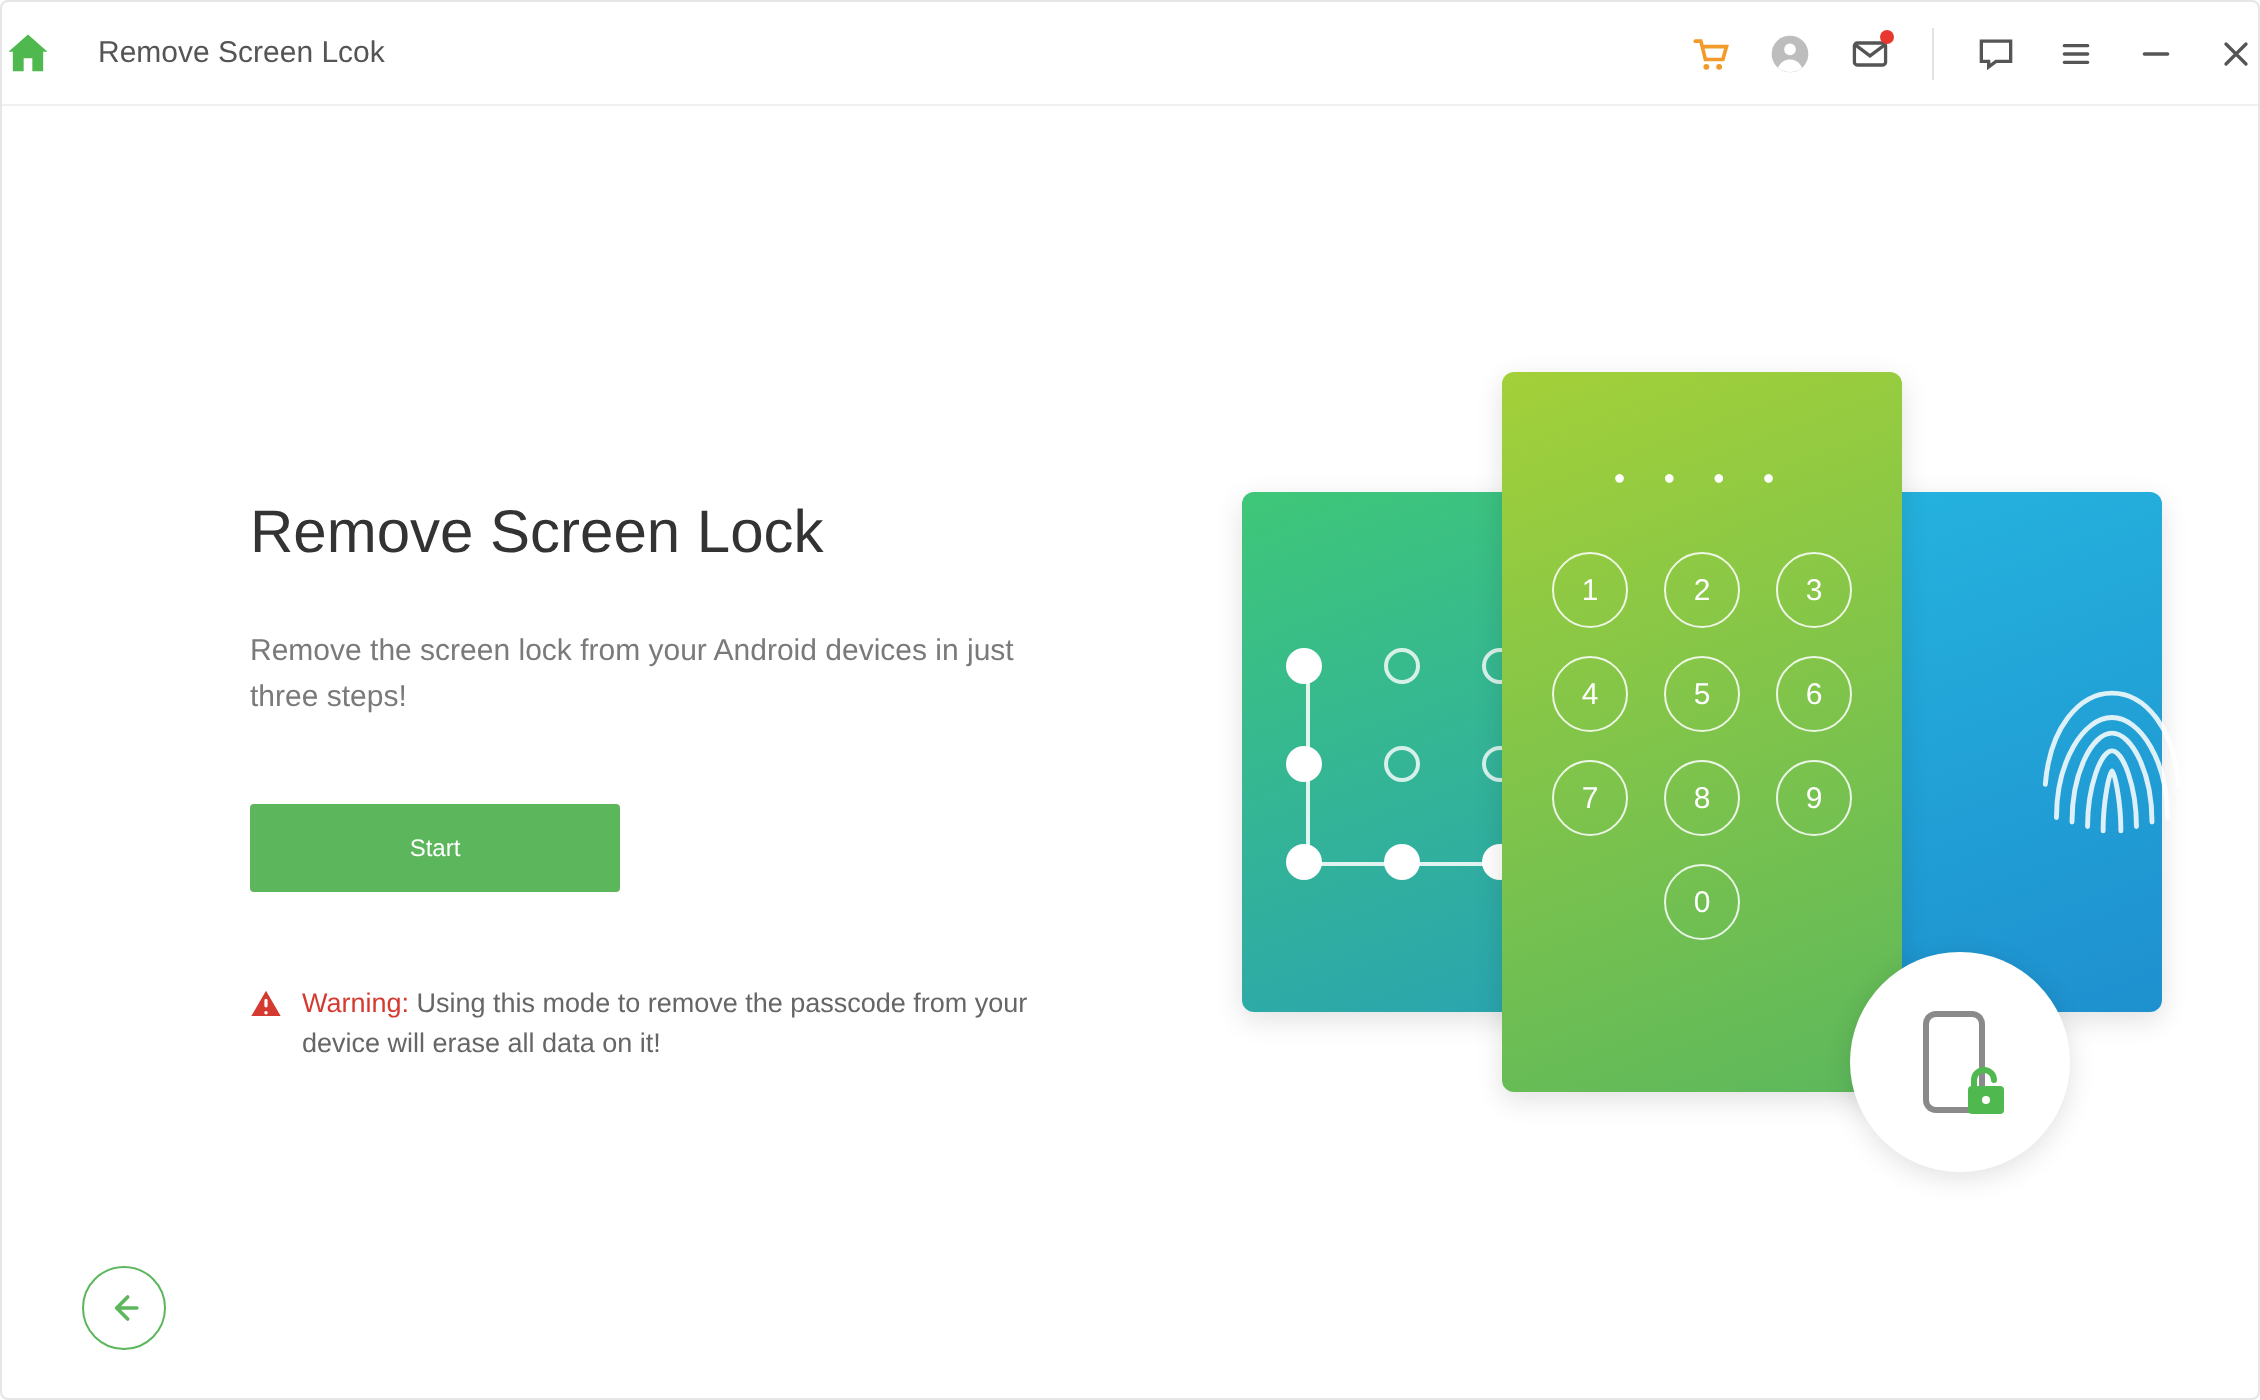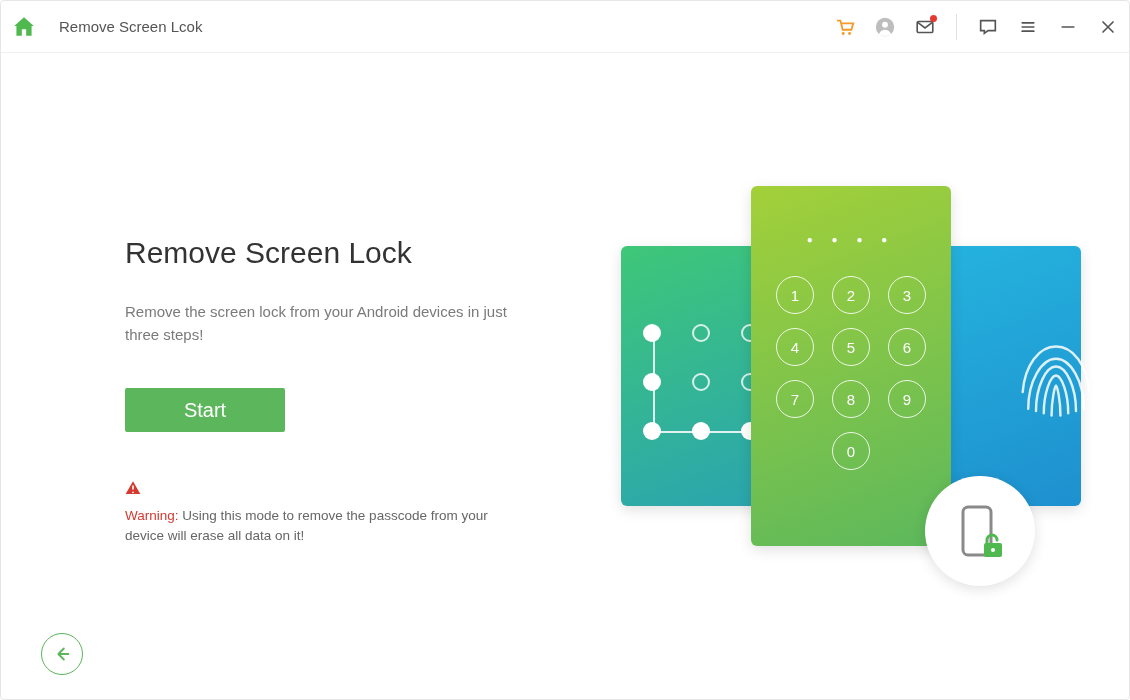--- a/index.html
+++ b/index.html
@@ -5,45 +5,45 @@
   * { box-sizing: border-box; margin: 0; padding: 0; }
   html, body { width: 1130px; height: 700px; font-family: -apple-system, "Segoe UI", Arial, sans-serif; }
   .window {
     width: 1130px; height: 700px;
     border: 1px solid #e6e6e6; border-radius: 4px;
     background: #fff; position: relative; overflow: hidden;
   }
   
   .titlebar {
     height: 52px; display: flex; align-items: center;
-    padding: 0 10px; border-bottom: 1px solid #f0f0f0;
+    padding: 0 0; border-bottom: 1px solid #f0f0f0;
   }
   .home-icon { width: 26px; height: 26px; margin-right: 22px; cursor: pointer; }
   .title-text { font-size: 15px; color: #555; flex: 0 0 auto; }
   .tb-spacer { flex: 1 1 auto; }
   .tb-icons { display: flex; align-items: center; gap: 18px; }
   .tb-icon { width: 22px; height: 22px; cursor: pointer; display:flex; align-items:center; justify-content:center; position:relative;}
   .tb-sep { width: 1px; height: 26px; background: #e2e2e2; margin: 0 2px; }
 
   
   .content {
     position: absolute; inset: 52px 0 0 0;
     display: flex; align-items: center;
   }
   .left-col {
     flex: 0 0 560px; padding-left: 124px; padding-right:40px;
   }
   .heading { font-size: 30px; color: #333; font-weight: 400; margin-bottom: 30px; margin-top: 30px; }
   .subtext { font-size: 15px; color: #7a7a7a; line-height: 1.55; margin-bottom: 42px; max-width:400px;}
   .start-btn {
-    width: 160px; height: 44px; background: #5cb65c;
-    color: #fff; font-size: 20px; border: none; border-radius: 2px;
+    width: 185px; height: 44px; background: #5cb65c;
+    color: #fff; font-size: 12px; border: none; border-radius: 2px;
     cursor: pointer;
   }
-  .warning-row { margin-top: 46px; display: flex; align-items: flex-start; gap: 10px; max-width:420px;flex-direction:column;}
+  .warning-row { margin-top: 46px; display: flex; align-items: flex-start; gap: 10px; max-width:420px;}
   .warn-icon { width: 16px; height: 16px; flex-shrink:0; margin-top:2px;}
   .warn-text { font-size: 13.5px; color: #666; line-height:1.5;}
   .warn-label { color: #d43a2f; }
 
   
   .right-col { flex: 1 1 auto; height: 100%; position: relative; }
   .illus { position: absolute; left: 60px; top: 50%; transform: translateY(-50%); width: 460px; height: 380px; }
   .card { position: absolute; border-radius: 6px; box-shadow: 0 4px 14px rgba(0,0,0,.12); }
   .card-left {
     left: 0; top: 60px; width: 160px; height: 260px;

